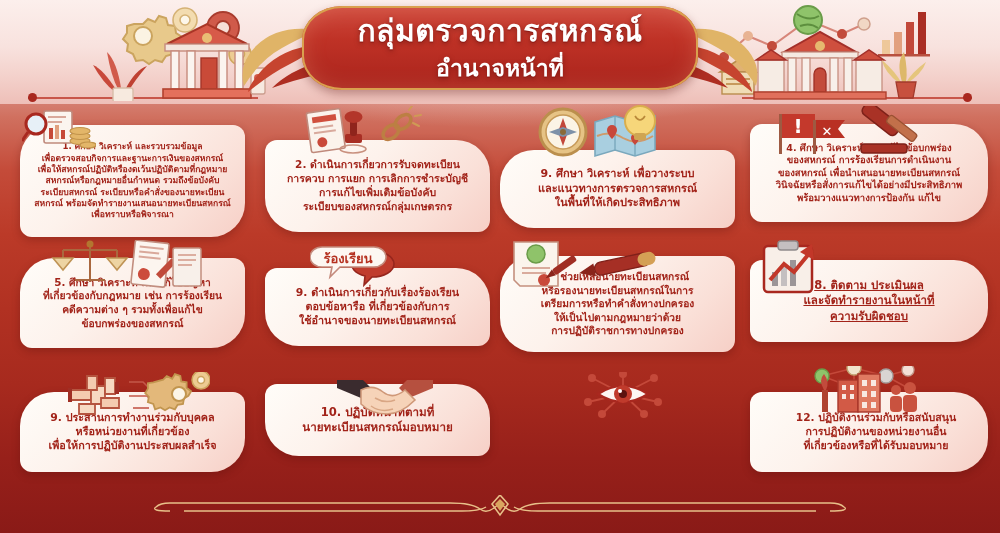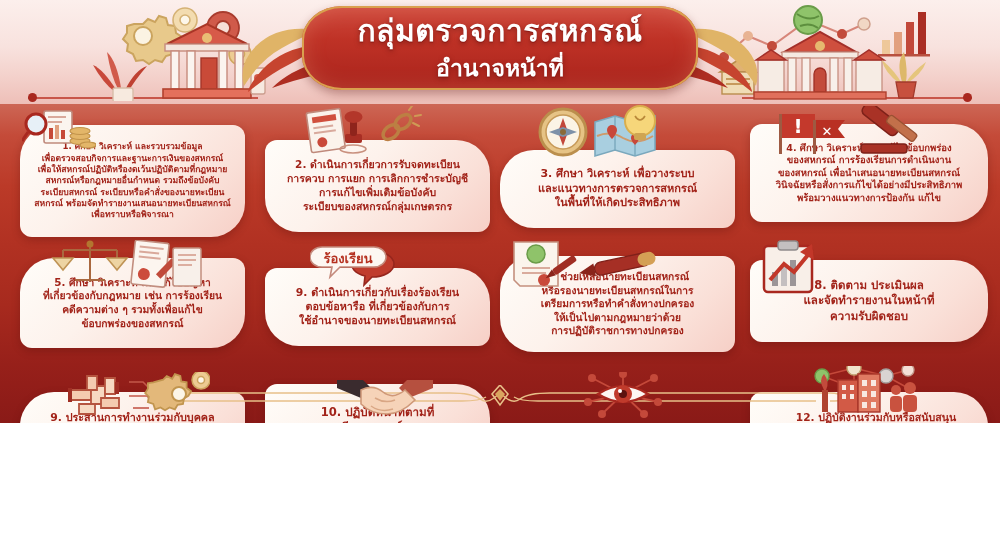--- a/index.html
+++ b/index.html
@@ -3,21 +3,21 @@
 <meta charset="utf-8">
 <style>
   * { box-sizing: border-box; margin: 0; padding: 0; }
   html, body {
     width: 1000px; height: 533px;
     overflow: hidden;
     font-family: "DejaVu Sans", "Liberation Sans", sans-serif;
   }
   #page {
     position: relative;
-    width: 1000px; height: 423px;
+    width: 1000px; height: 533px;
     background:
       radial-gradient(ellipse 70% 40% at 50% 0%, #fdf0ee 0%, rgba(253,240,238,0) 60%),
       linear-gradient(180deg,
         #f7dedb 0%,
         #f0c5bf 7%,
         #e09a92 14%,
         #d0705f 22%,
         #c44b39 32%,
         #bb3a28 44%,
         #b13122 58%,
@@ -306,21 +306,21 @@
       <path d="M72 26 a5 5 0 0 1 10 0 c0 4 -5 9 -5 9 s-5 -5 -5 -9z" fill="#c8483a"></path>
       <path d="M96 34 a4 4 0 0 1 8 0 c0 3 -4 7 -4 7 s-4 -4 -4 -7z" fill="#c8483a"></path>
     </g>
     <g>
       <circle cx="105" cy="17" r="15" fill="#f6d67a" stroke="#d9ae4c" stroke-width="2"></circle>
       <rect x="99" y="29" width="12" height="7" rx="2" fill="#cfa553"></rect>
       <path d="M100 12 q5 8 10 0" stroke="#b9893a" stroke-width="1.6" fill="none"></path>
     </g>
   </svg>
   <div class="card rad-c" style="left:500px; top:150px; width:235px; height:78px;">
-    <div class="txt" style="font-size:11px;">3. ศึกษา วิเคราะห์ เพื่อวางระบบ
+    <div class="txt" style="font-size:11px;">9. ศึกษา วิเคราะห์ เพื่อวางระบบ
 และแนวทางการตรวจการสหกรณ์
 ในพื้นที่ให้เกิดประสิทธิภาพ</div>
   </div>
 
   <svg class="icons" style="left:765px; top:106px;" width="160" height="52" viewBox="0 0 160 52">
     <g>
       <rect x="16" y="8" width="34" height="24" fill="#c4392c"></rect>
       <text x="33" y="27" font-size="20" font-weight="bold" fill="#fff" text-anchor="middle">!</text>
       <rect x="14" y="8" width="3" height="40" fill="#9e5a42"></rect>
     </g>
@@ -416,21 +416,21 @@
   <svg class="icons" style="left:758px; top:240px;" width="72" height="54" viewBox="0 0 72 54">
     <rect x="6" y="6" width="48" height="46" rx="4" fill="#f8efe8" stroke="#a9281f" stroke-width="2.5"></rect>
     <rect x="20" y="1" width="20" height="9" rx="3" fill="#c4bfc0" stroke="#8f8a8b" stroke-width="1.4"></rect>
     <rect x="14" y="32" width="6" height="14" fill="#9b9597"></rect>
     <rect x="23" y="26" width="6" height="20" fill="#c4bfc0"></rect>
     <rect x="32" y="20" width="6" height="26" fill="#9b9597"></rect>
     <path d="M12 40 l14 -16 l10 8 l18 -22" stroke="#c23729" stroke-width="4" fill="none"></path>
     <polygon points="54,4 56,20 42,12" fill="#c23729"></polygon>
   </svg>
   <div class="card rad-d" style="left:750px; top:260px; width:238px; height:82px;">
-    <div class="txt" style="font-size:11.5px;">8. ติดตาม ประเมินผล
+    <div class="txt" style="font-size:11.5px;text-decoration:underline;">8. ติดตาม ประเมินผล
 และจัดทำรายงานในหน้าที่
 ความรับผิดชอบ</div>
   </div>
 
   <svg class="icons" style="left:65px; top:372px;" width="145" height="48" viewBox="0 0 145 48">
     <g fill="#f4cbb0" stroke="#b5543f" stroke-width="1.8">
       <path d="M6 18 h20 v10 h-20z"></path>
         <path d="M26 14 h14 v18 h-14z" fill="#f7d9c2"></path>
       <path d="M22 4 h10 v14 h-10z" fill="#f4cbb0"></path>
       <path d="M40 6 h10 v16 h-10z" fill="#f7d9c2"></path>

